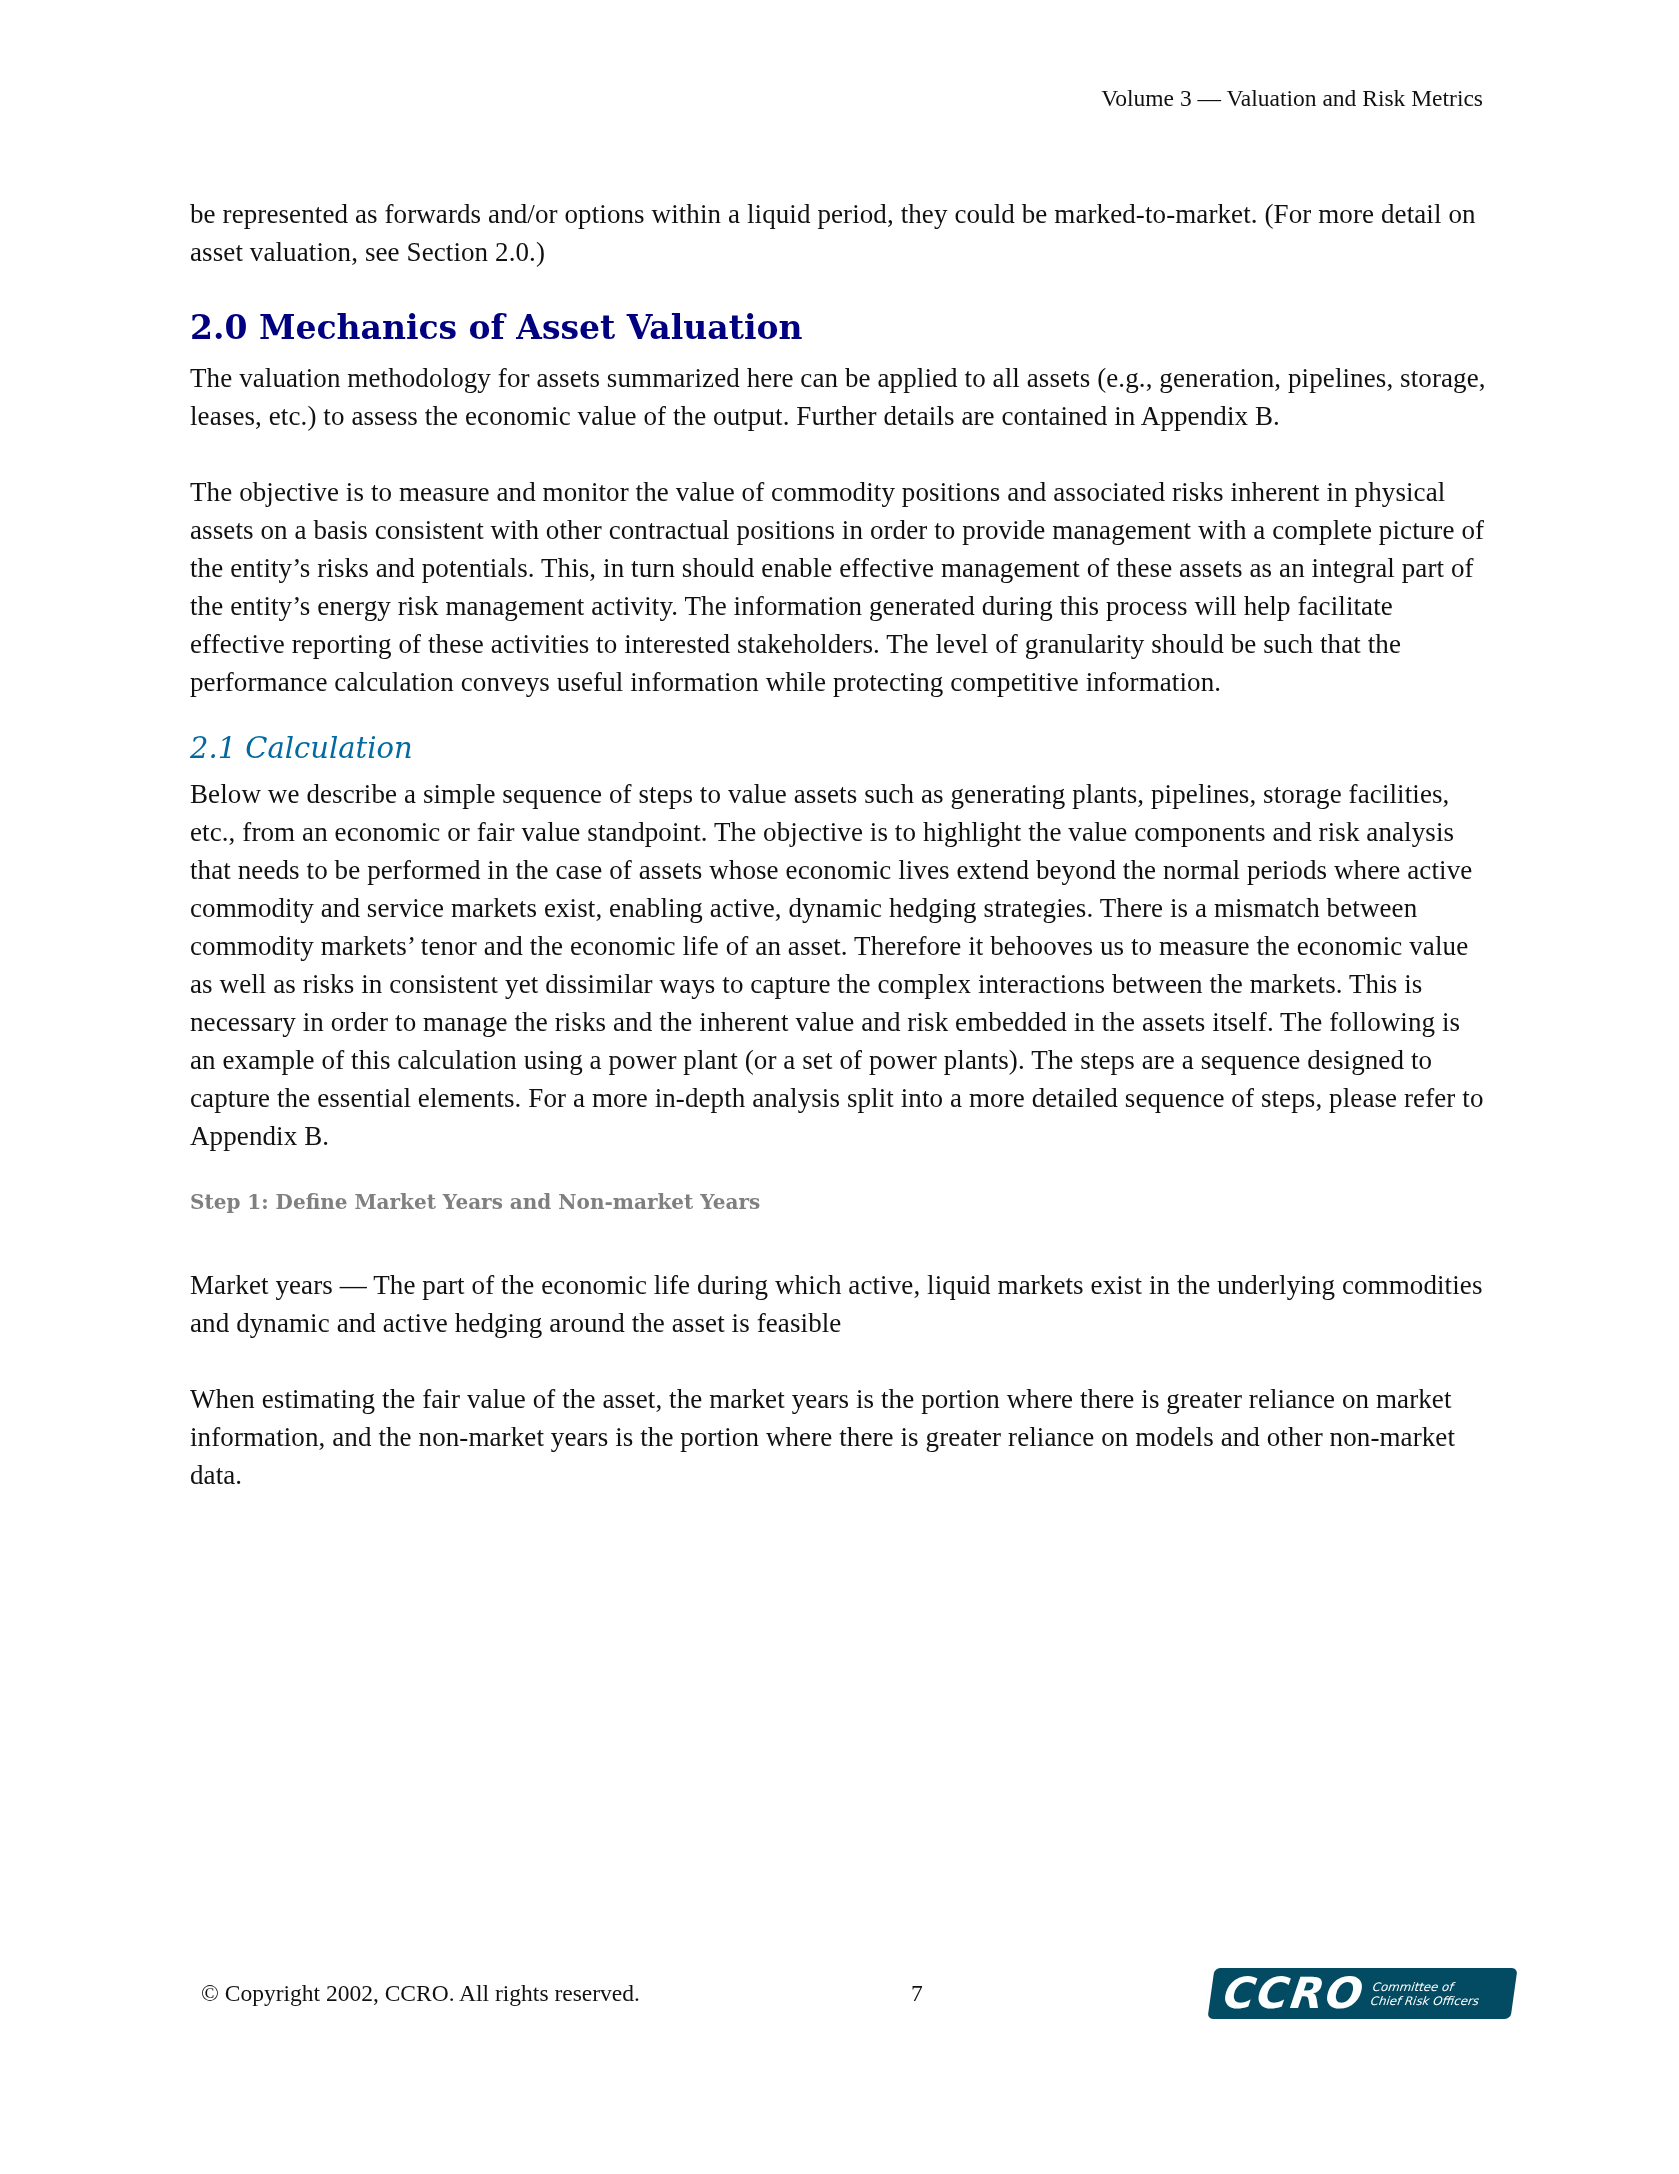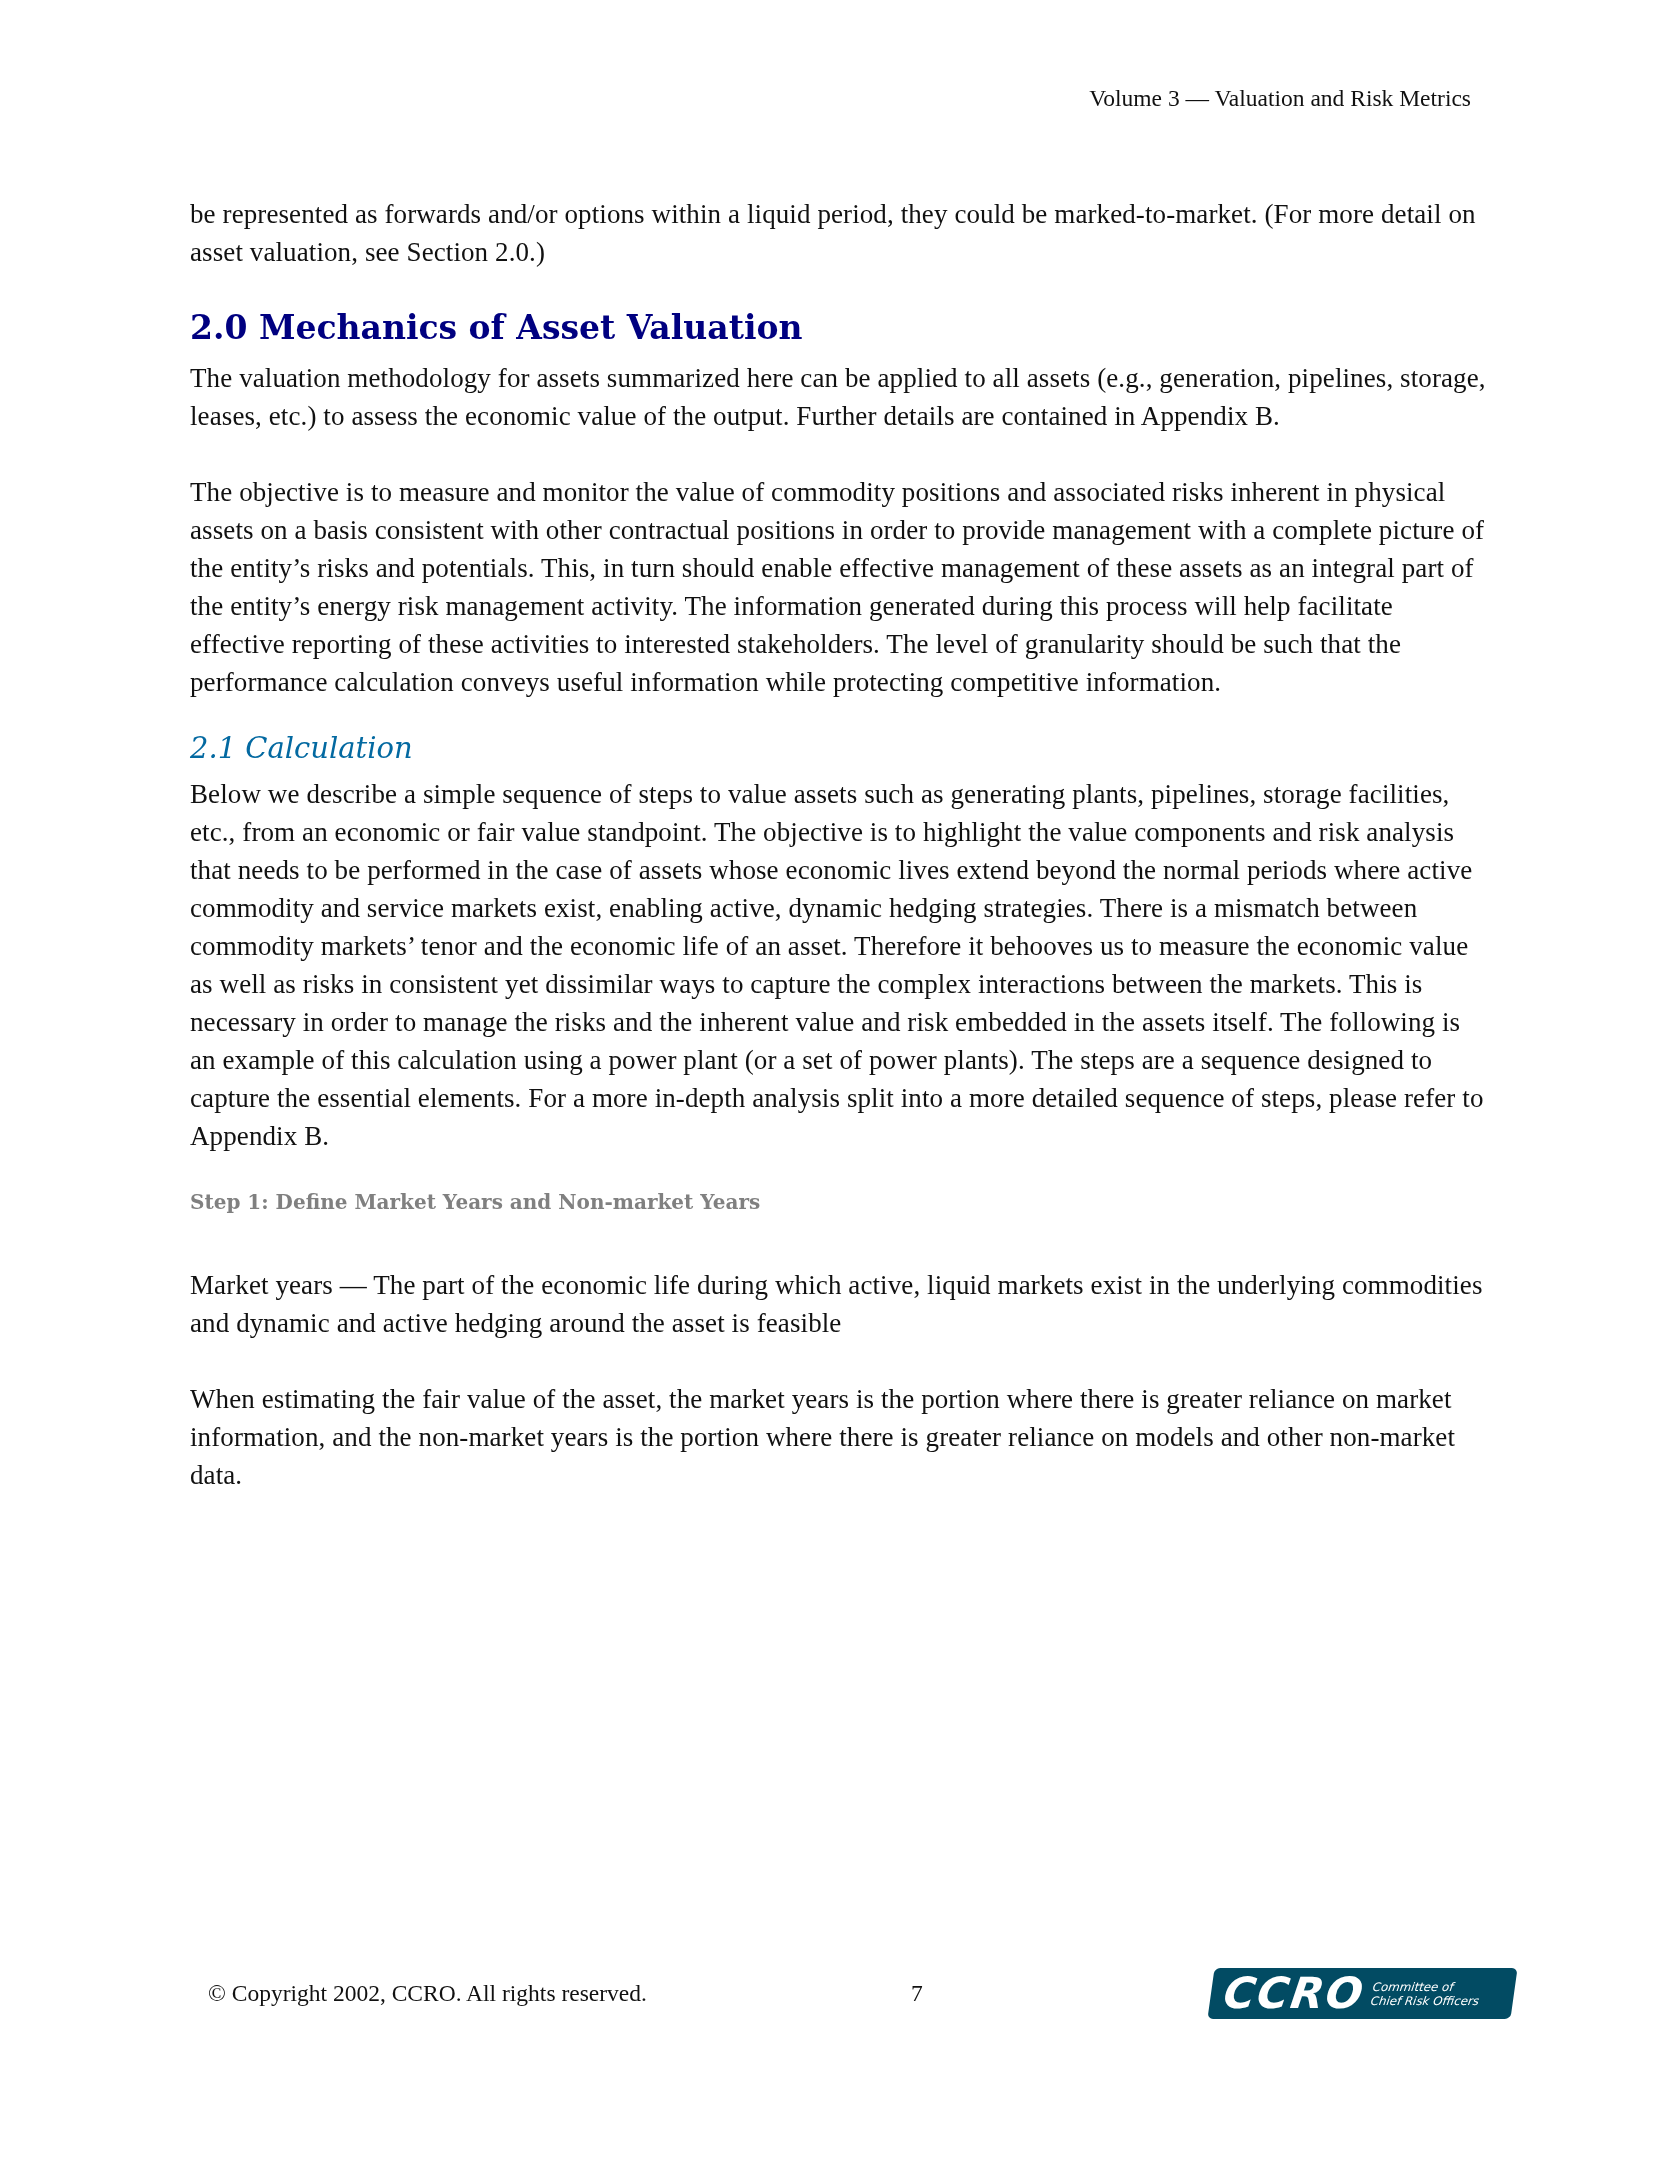--- a/index.html
+++ b/index.html
@@ -2,21 +2,21 @@
 <html style="font-size:15px"><head>
 <meta charset="utf-8">
 <style>
   html, body { margin: 0; padding: 0; background: #ffffff; }
   body {
     width: 1680px; height: 2174px; position: relative; overflow: hidden;
     font-family: "DejaVu Serif", "Liberation Serif", serif;
     color: #111111;
   }
   .header {
-    position: absolute; top: 85px; right: 209px;
+    position: absolute; top: 85px; right: 197px;
     font-size: 23.5px; color: #111;
     font-family: "Liberation Serif", serif;
   }
   .content {
     position: absolute; left: 190px; top: 195px; width: 1299px;
   }
   p {
     margin: 0; font-size: 27px; line-height: 38px;
     font-family: "Liberation Serif", serif;
     letter-spacing: 0.1px;
@@ -34,21 +34,21 @@
   .h3 {
     font-family: "DejaVu Serif", serif;
     font-weight: bold; color: #808080; font-size: 20px;
     margin: 28px 0 7.5px 0; line-height: 38px;
   }
   .gap { height: 38px; }
   .footer {
     position: absolute; top: 1980px; left: 197px; right: 0;
     font-family: "Liberation Serif", serif; font-size: 23.5px; color: #111;
   }
-  .footer .copy { position: absolute; left: 11px; top: 0; }
+  .footer .copy { position: absolute; left: 4px; top: 0; }
   .footer .page { position: absolute; left: 714px; top: 0; }
   .logo {
     position: absolute; left: 1211px; top: 1968px;
     width: 303px; height: 51px;
     background: #024b63;
     border-radius: 5.6px;
     transform: skewX(-8deg);
     display: flex; align-items: center;
   }
   .logo .mark {

